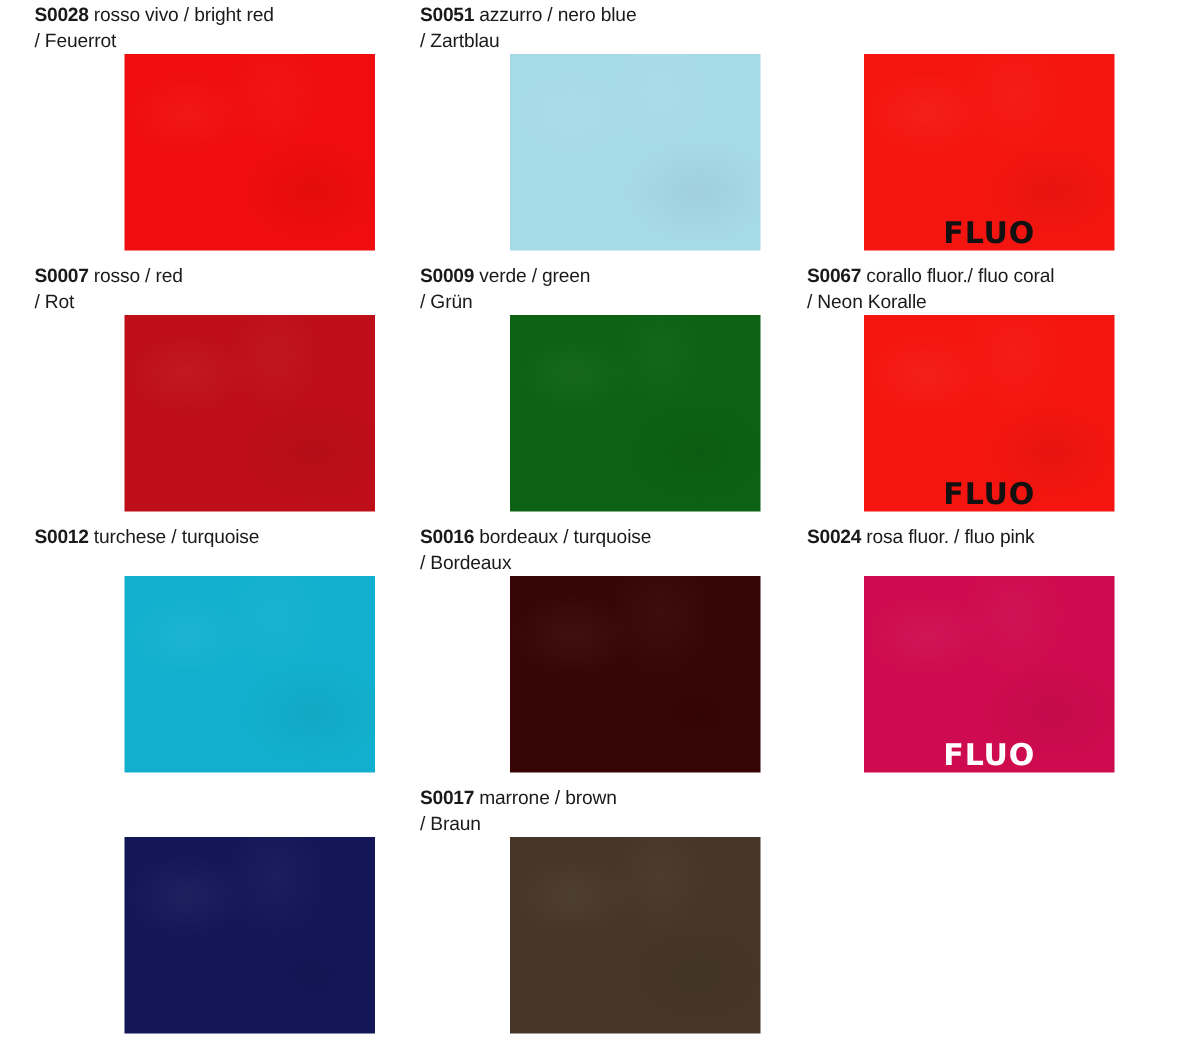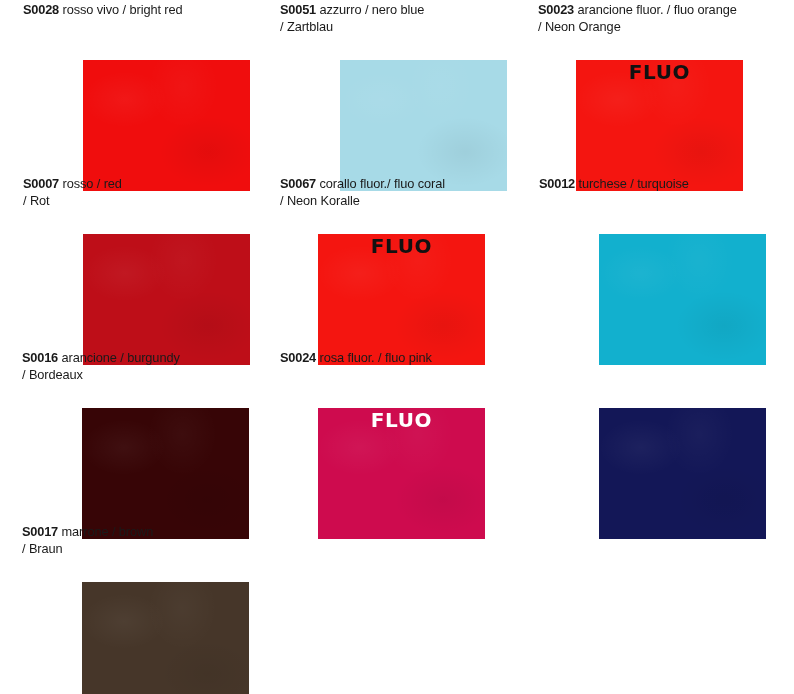--- a/index.html
+++ b/index.html
@@ -52,23 +52,22 @@
   .col-1 .swatch-caption { padding-left: 23px; }
   .col-2 .swatch-caption { padding-left: 22px; }
   .col-3 .swatch-caption { padding-left: 22px; }
 
   .swatch-chip {
     position: absolute;
     top: 36px;
     width: 167px;
     height: 131px;
     display: flex;
-    align-items: flex-start;
+    align-items: flex-end;
     justify-content: center;
-    margin-top: 24px;
   }
 
   .col-1 .swatch-chip { left: 83px; }
   .col-2 .swatch-chip { left: 82px; }
   .col-3 .swatch-chip { left: 60px; width: 167px; }
 
   .fluo-label {
     font-size: 20px;
     font-weight: bold;
     letter-spacing: 0.6px;
@@ -85,49 +84,52 @@
       radial-gradient(ellipse 60px 40px at 25% 30%, rgba(255,255,255,0.045), transparent 70%),
       radial-gradient(ellipse 70px 50px at 75% 70%, rgba(0,0,0,0.05), transparent 70%),
       radial-gradient(ellipse 50px 60px at 60% 20%, rgba(255,255,255,0.03), transparent 70%);
   }
 </style>
 </head>
 <body>
 
 <div id="swatch-grid">
     <div class="swatch-cell col-1">
-      <div class="swatch-caption"><span class="swatch-code">S0028</span> <span class="swatch-name">rosso vivo / bright red</span></div>
+      <div class="swatch-caption"><span class="swatch-code">S0028</span> <span class="swatch-name">rosso vivo / bright red</span><span class="swatch-line2">/ Feuerrot</span></div>
       <div class="swatch-chip" style="background-color: rgb(240, 13, 13);"></div>
     </div>
     <div class="swatch-cell col-2">
       <div class="swatch-caption"><span class="swatch-code">S0051</span> <span class="swatch-name">azzurro / nero blue</span><span class="swatch-line2">/ Zartblau</span></div>
       <div class="swatch-chip" style="background-color: rgb(167, 218, 231);"></div>
     </div>
     <div class="swatch-cell col-3">
-      <div class="swatch-caption"><span class="swatch-code">S0023</span> <span class="swatch-name">arancione fluor. / fluo orange</span><span class="swatch-line2">/ Neon Orange</span></div>
       <div class="swatch-chip" style="background-color: rgb(244, 21, 16);">
         <span class="fluo-label" style="color: rgb(17, 17, 17); position: relative; z-index: 2;">FLUO</span>
       </div>
     </div>
     <div class="swatch-cell col-1">
       <div class="swatch-caption"><span class="swatch-code">S0007</span> <span class="swatch-name">rosso / red</span><span class="swatch-line2">/ Rot</span></div>
       <div class="swatch-chip" style="background-color: rgb(190, 14, 24);"></div>
+    </div>
+    <div class="swatch-cell col-2">
+      <div class="swatch-caption"><span class="swatch-code">S0009</span> <span class="swatch-name">verde / green</span><span class="swatch-line2">/ Grün</span></div>
+      <div class="swatch-chip" style="background-color: rgb(12, 97, 19);"></div>
     </div>
     <div class="swatch-cell col-3">
       <div class="swatch-caption"><span class="swatch-code">S0067</span> <span class="swatch-name">corallo fluor./ fluo coral</span><span class="swatch-line2">/ Neon Koralle</span></div>
       <div class="swatch-chip" style="background-color: rgb(244, 21, 16);">
         <span class="fluo-label" style="color: rgb(17, 17, 17); position: relative; z-index: 2;">FLUO</span>
       </div>
     </div>
     <div class="swatch-cell col-1">
       <div class="swatch-caption"><span class="swatch-code">S0012</span> <span class="swatch-name">turchese / turquoise</span></div>
       <div class="swatch-chip" style="background-color: rgb(18, 176, 206);"></div>
     </div>
     <div class="swatch-cell col-2">
-      <div class="swatch-caption"><span class="swatch-code">S0016</span> <span class="swatch-name">arancione / burgundy</span><span class="swatch-line2">/ Bordeaux</span></div>
+      <div class="swatch-caption"><span class="swatch-code">S0016</span> <span class="swatch-name">bordeaux / turquoise</span><span class="swatch-line2">/ Bordeaux</span></div>
       <div class="swatch-chip" style="background-color: rgb(55, 5, 6);"></div>
     </div>
     <div class="swatch-cell col-3">
       <div class="swatch-caption"><span class="swatch-code">S0024</span> <span class="swatch-name">rosa fluor. / fluo pink</span></div>
       <div class="swatch-chip" style="background-color: rgb(206, 11, 78);">
         <span class="fluo-label" style="color: rgb(255, 255, 255); position: relative; z-index: 2;">FLUO</span>
       </div>
     </div>
     <div class="swatch-cell col-1">
       <div class="swatch-chip" style="background-color: rgb(19, 23, 87);"></div>

